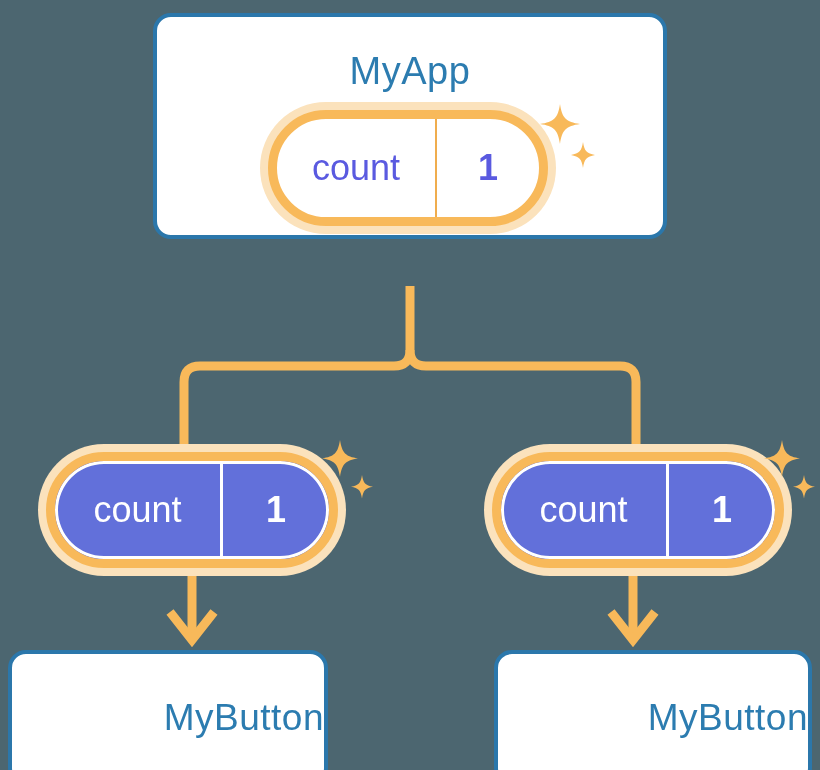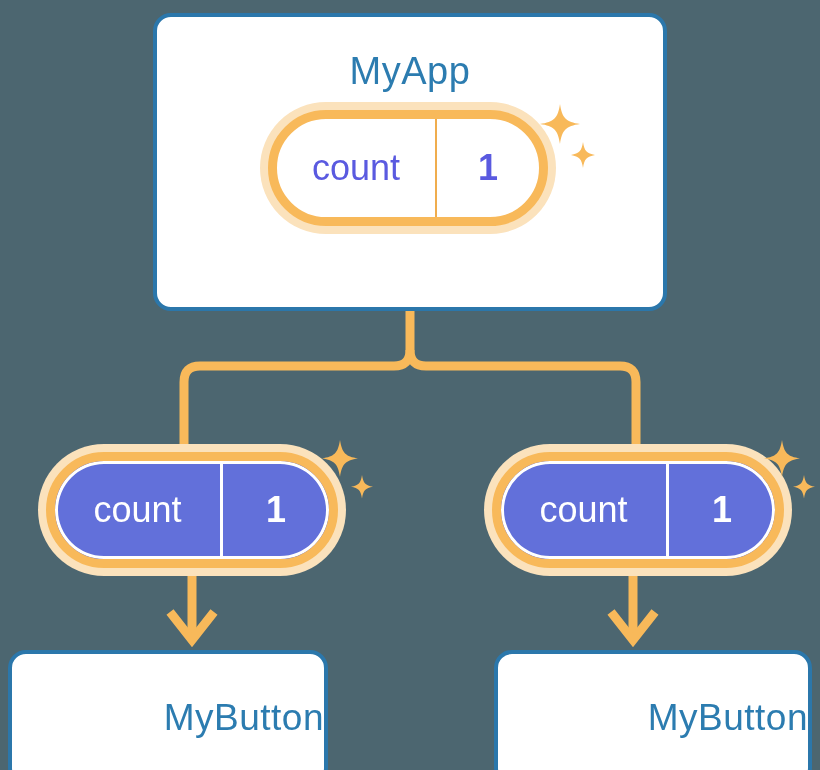--- a/index.html
+++ b/index.html
@@ -39,21 +39,21 @@
     font-size: 38px;
     letter-spacing: 0.5px;
     text-align: center;
     white-space: nowrap;
   }
 
   #app-card {
     left: 153px;
     top: 13px;
     width: 514px;
-    height: 298px;
+    height: 226px;
   }
   #app-card .card-title {
     margin-top: 33px;
   }
 
   .btn-card {
     height: 136px;
     top: 650px;
     display: flex;
     align-items: center;

